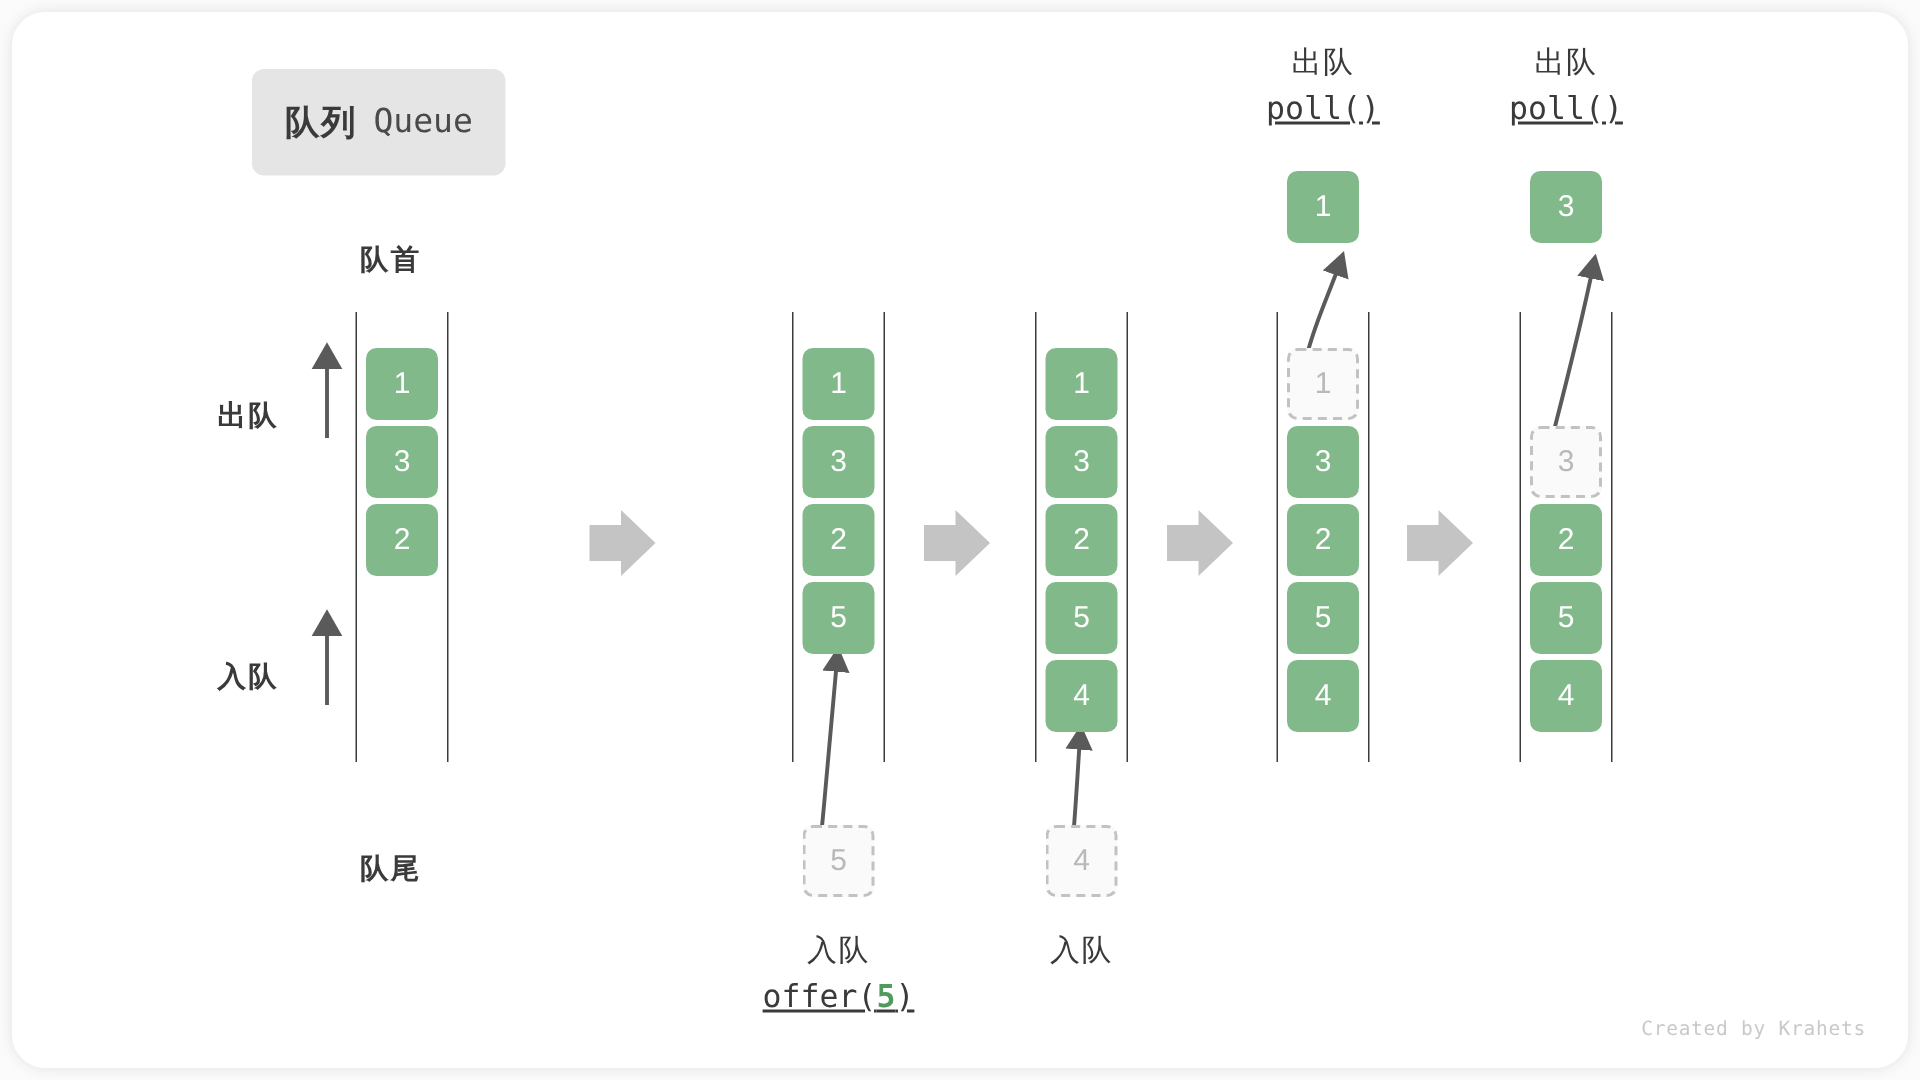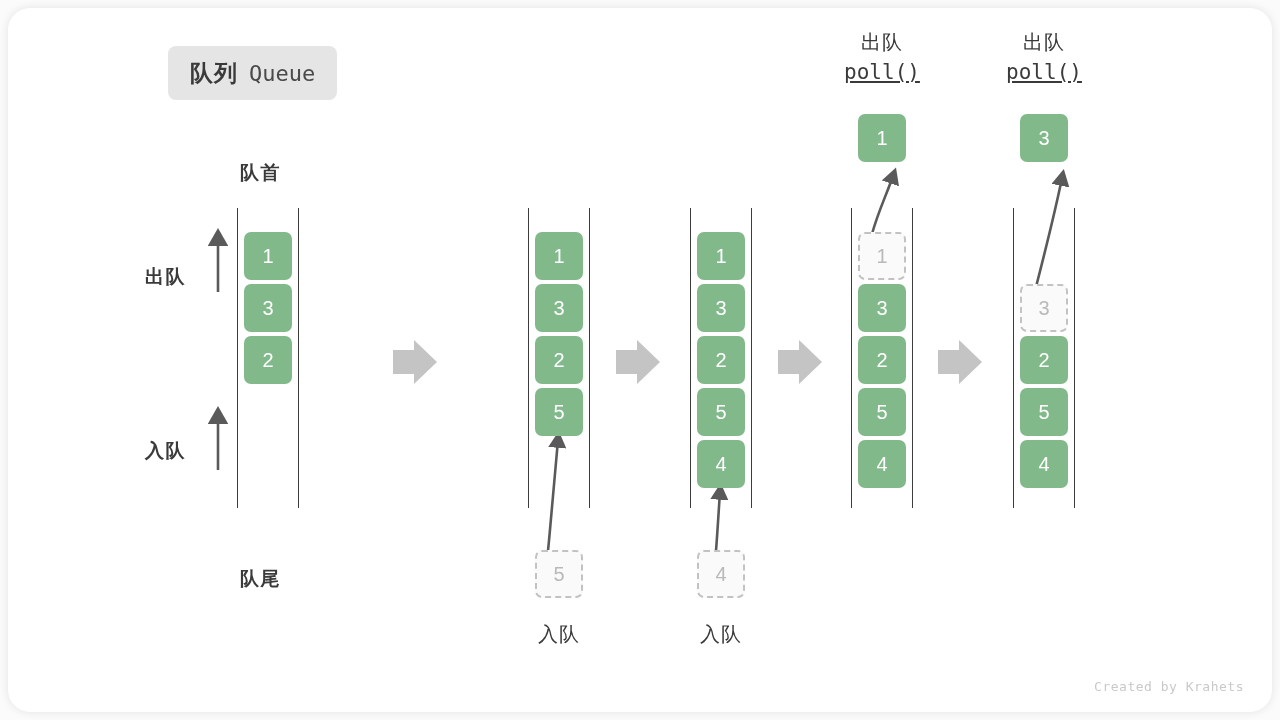--- a/index.html
+++ b/index.html
@@ -32,21 +32,21 @@
     left: 0; top: 0;
     width: 1280px;
     height: 720px;
   }
 
   
   .title-badge {
     position: absolute;
     left: 168px;
     top: 46px;
-    height: 54px;
+    height: 71px;
     padding: 0 22px;
     display: flex;
     align-items: center;
     gap: 11px;
     background: #e5e5e5;
     border-radius: 8px;
     box-sizing: border-box;
   }
   .title-cn {
     font-size: 23px;
@@ -233,20 +233,21 @@
         <div class="rail left"></div>
         <div class="rail right"></div>
         <div class="cell filled" style="top: 24px;">1</div>
         <div class="cell filled" style="top: 76px;">3</div>
         <div class="cell filled" style="top: 128px;">2</div>
         <div class="cell filled" style="top: 180px;">5</div>
       </div>
       <div class="pending" style="left: 535px; top: 550px;">5</div>
       <div class="op-caption" style="left: 469px; width: 180px; top: 620px;">
         <span class="op-cn">入队</span>
+        <span class="op-code">offer(<span class="arg">5</span>)</span>
       </div>
       <div class="queue-col" style="left: 690px;">
         <div class="rail left"></div>
         <div class="rail right"></div>
         <div class="cell filled" style="top: 24px;">1</div>
         <div class="cell filled" style="top: 76px;">3</div>
         <div class="cell filled" style="top: 128px;">2</div>
         <div class="cell filled" style="top: 180px;">5</div>
         <div class="cell filled" style="top: 232px;">4</div>
       </div>

